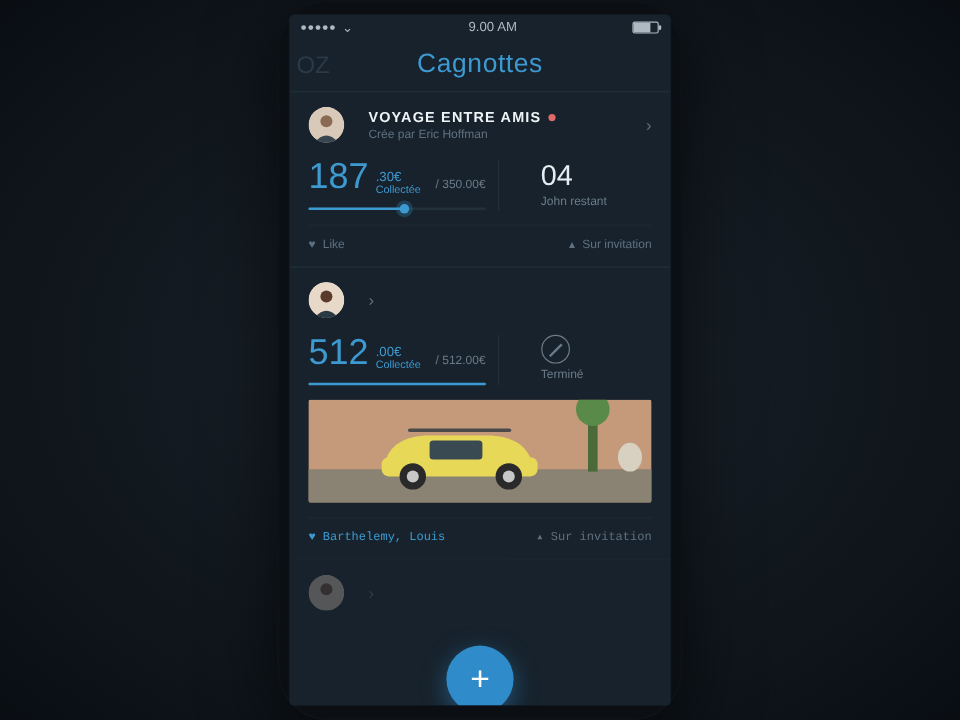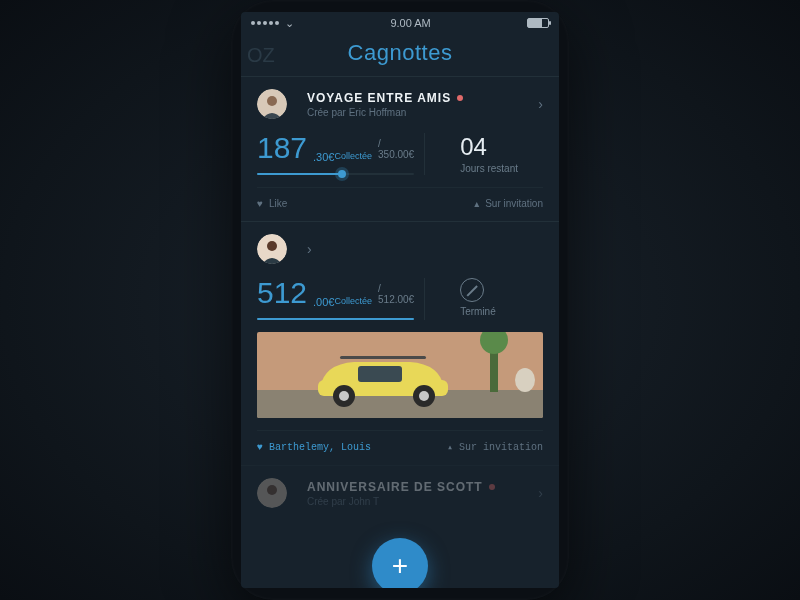--- a/index.html
+++ b/index.html
@@ -51,21 +51,21 @@
   .dot-status { width:6px; height:6px; border-radius:50%; display:inline-block; }
   .dot-red { background:#e06a6a; }
   .dot-green { background:#5fc97a; }
   .sub { color:#5f7180; font-size:10px; margin-top:2px; }
   .chev { color:#5f7180; font-size:14px; }
   .metrics { display:flex; margin-top:14px;gap:21px; }
   .m-left { flex:1.6; border-right:1px solid #223039; padding-right:10px; }
   .m-right { flex:1; padding-left:14px; }
   .amount-row { display:flex; align-items:flex-end; gap:6px; }
   .amt-int { color:#3d9ad1; font-size:30px; font-weight:300; line-height:1; }
-  .amt-dec-wrap { display:flex; flex-direction:row; line-height:1; }
+  .amt-dec-wrap { display:flex; flex-direction:column; line-height:1; }
   .amt-dec { color:#3d9ad1; font-size:11px; }
   .amt-sub { color:#3d9ad1; font-size:9px; }
   .goal { color:#6a7c8a; font-size:10px; margin-left:auto; align-self:flex-end; margin-bottom:3px; }
   .bar { height:2px; background:#223039; margin-top:10px; border-radius:2px; position:relative; }
   .bar-fill { height:100%; background:#3d9ad1; border-radius:2px; }
   .knob { position:absolute; top:-3px; width:8px; height:8px; border-radius:50%; background:#3d9ad1; box-shadow:0 0 0 3px rgba(61,154,209,0.25); transform:translateX(-50%); }
   .days-n { color:#e6edf2; font-size:24px; font-weight:300; }
   .days-l { color:#6a7c8a; font-size:10px; margin-top:2px; }
   .done-icon { width:24px; height:24px; border:1.5px solid #6a7c8a; border-radius:50%; position:relative; margin-bottom:4px; }
   .done-icon::after { content:""; position:absolute; left:4px; top:11px; width:14px; height:1.5px; background:#6a7c8a; transform:rotate(-45deg); }
@@ -137,21 +137,21 @@
                 </span>
                 <span class="goal">/ 350.00€</span>
               </div>
               <div class="bar">
                 <div class="bar-fill" style="width:54%"></div>
                 <div class="knob" style="left:54%"></div>
               </div>
             </div>
             <div class="m-right">
               <div class="days-n">04</div>
-              <div class="days-l">Jours restant</div>
+              <div class="days-l">John restant</div>
             </div>
           </div>
           <div class="foot">
             <div><span class="ico">♥</span><span>Like</span></div>
             <div><span class="ico">▴</span><span>Sur invitation</span></div>
           </div>
         </div>
 
         <div class="card">
           <div class="row-head">
@@ -208,27 +208,20 @@
         </div>
 
         <div class="card faded">
           <div class="row-head">
             <div class="avatar">
               <svg viewBox="0 0 30 30">
                   <circle cx="15" cy="15" r="15" fill="#c8b8a8"></circle>
                   <circle cx="15" cy="12" r="5" fill="#6a4a3a"></circle>
                 </svg>
             </div>
-            <div class="head-txt">
-              <div class="title-line">
-                <span class="c-title">ANNIVERSAIRE DE SCOTT</span>
-                <span class="dot-status dot-red"></span>
-              </div>
-              <div class="sub">Crée par John T</div>
-            </div>
             <div class="chev">›</div>
           </div>
         </div>
 
       </div>
 
       <div class="fab">
         <span>+</span>
       </div>
     </div>

